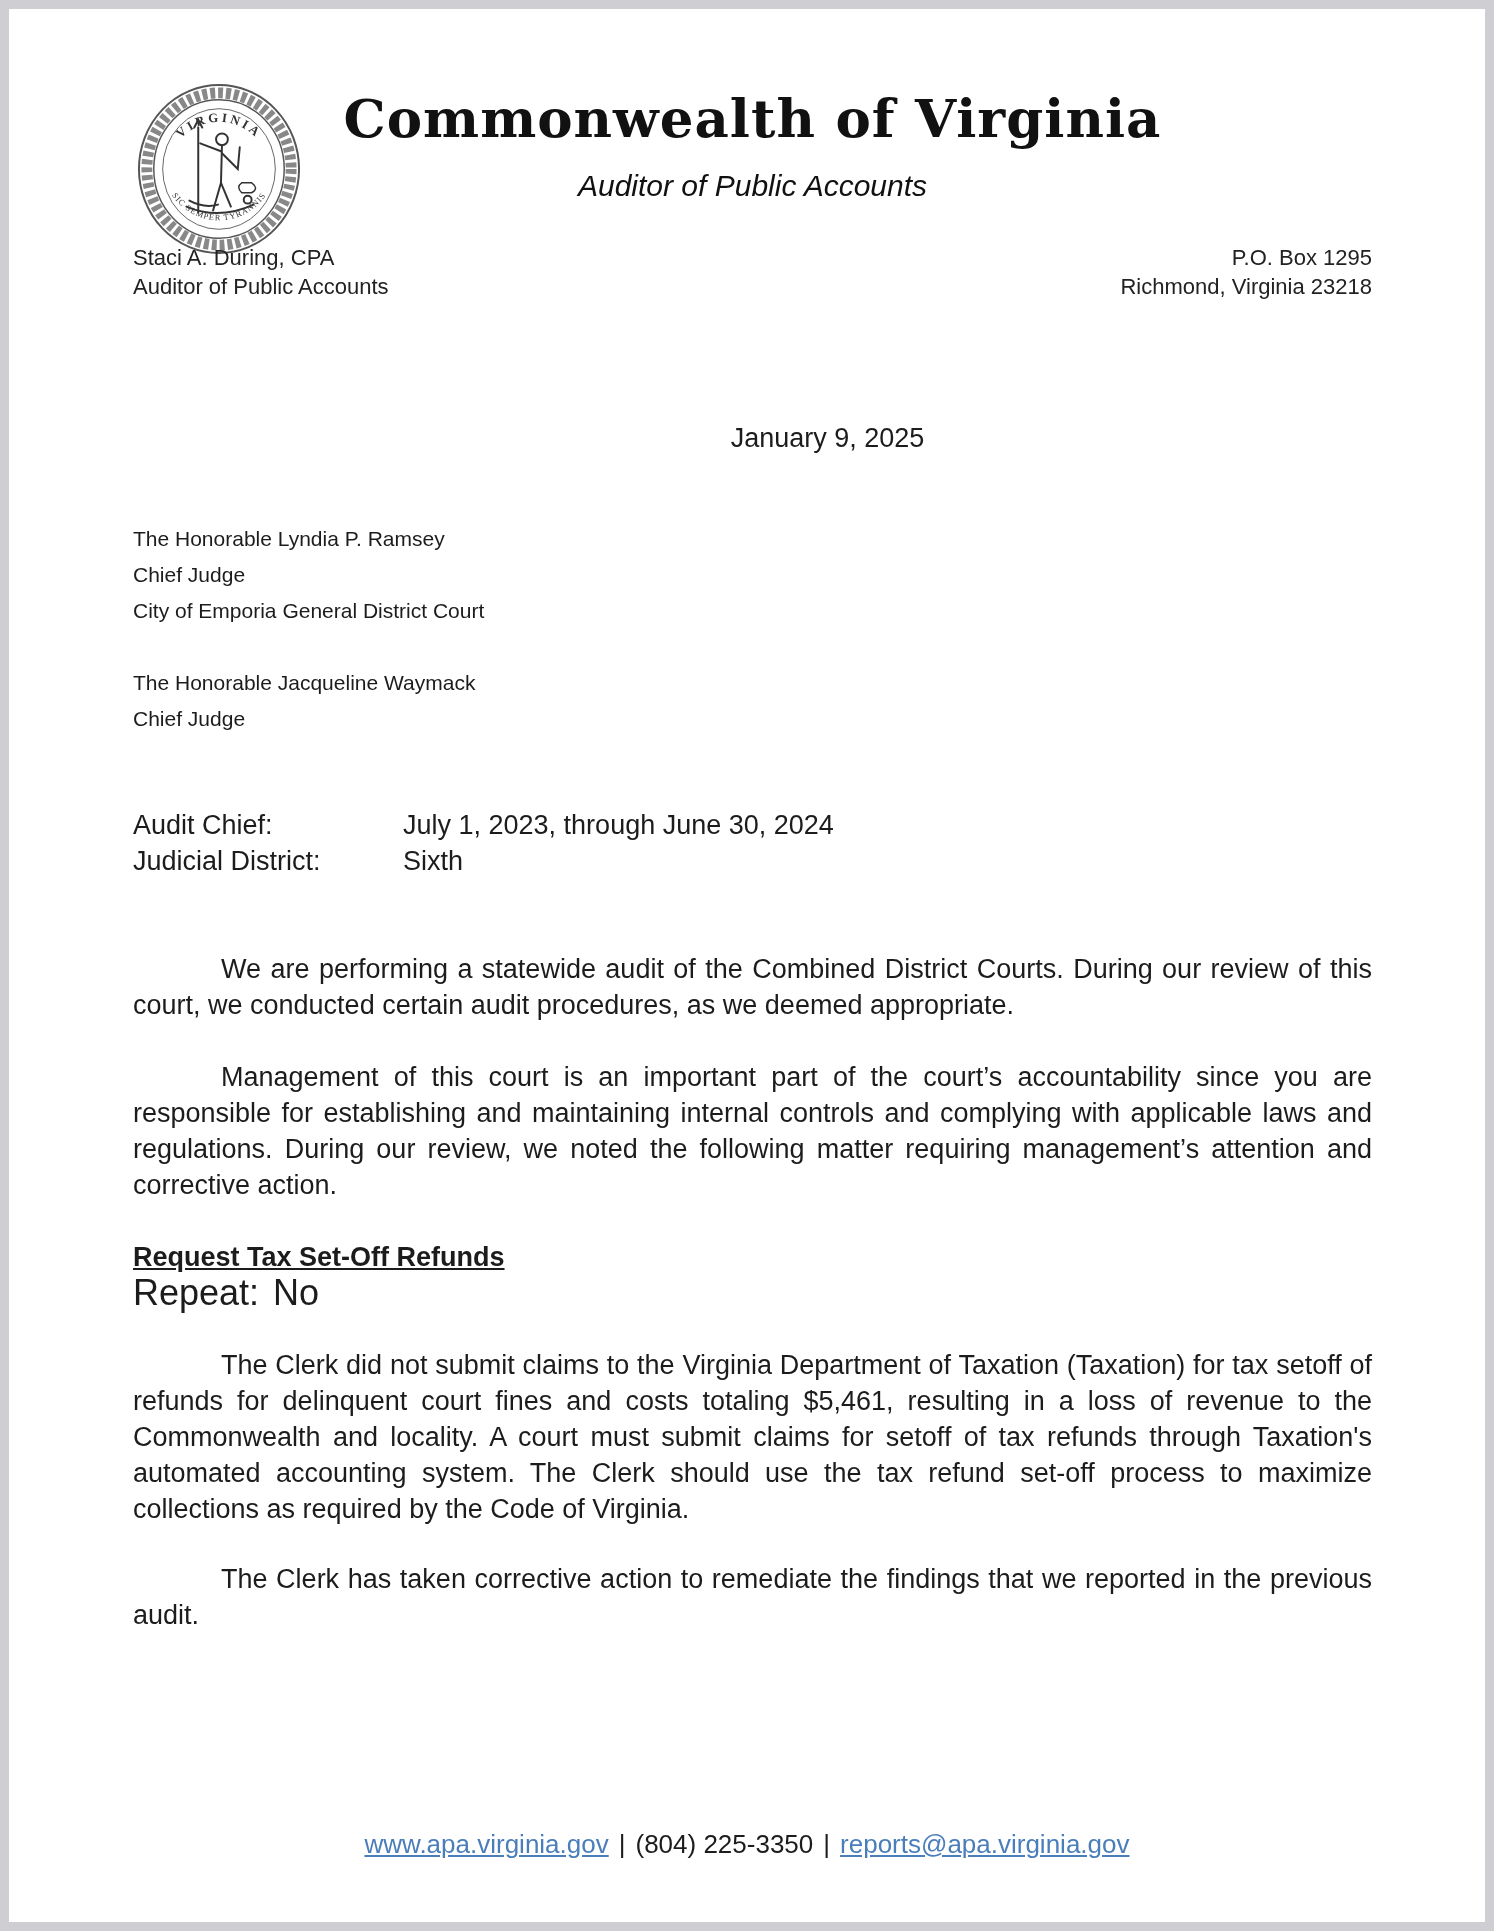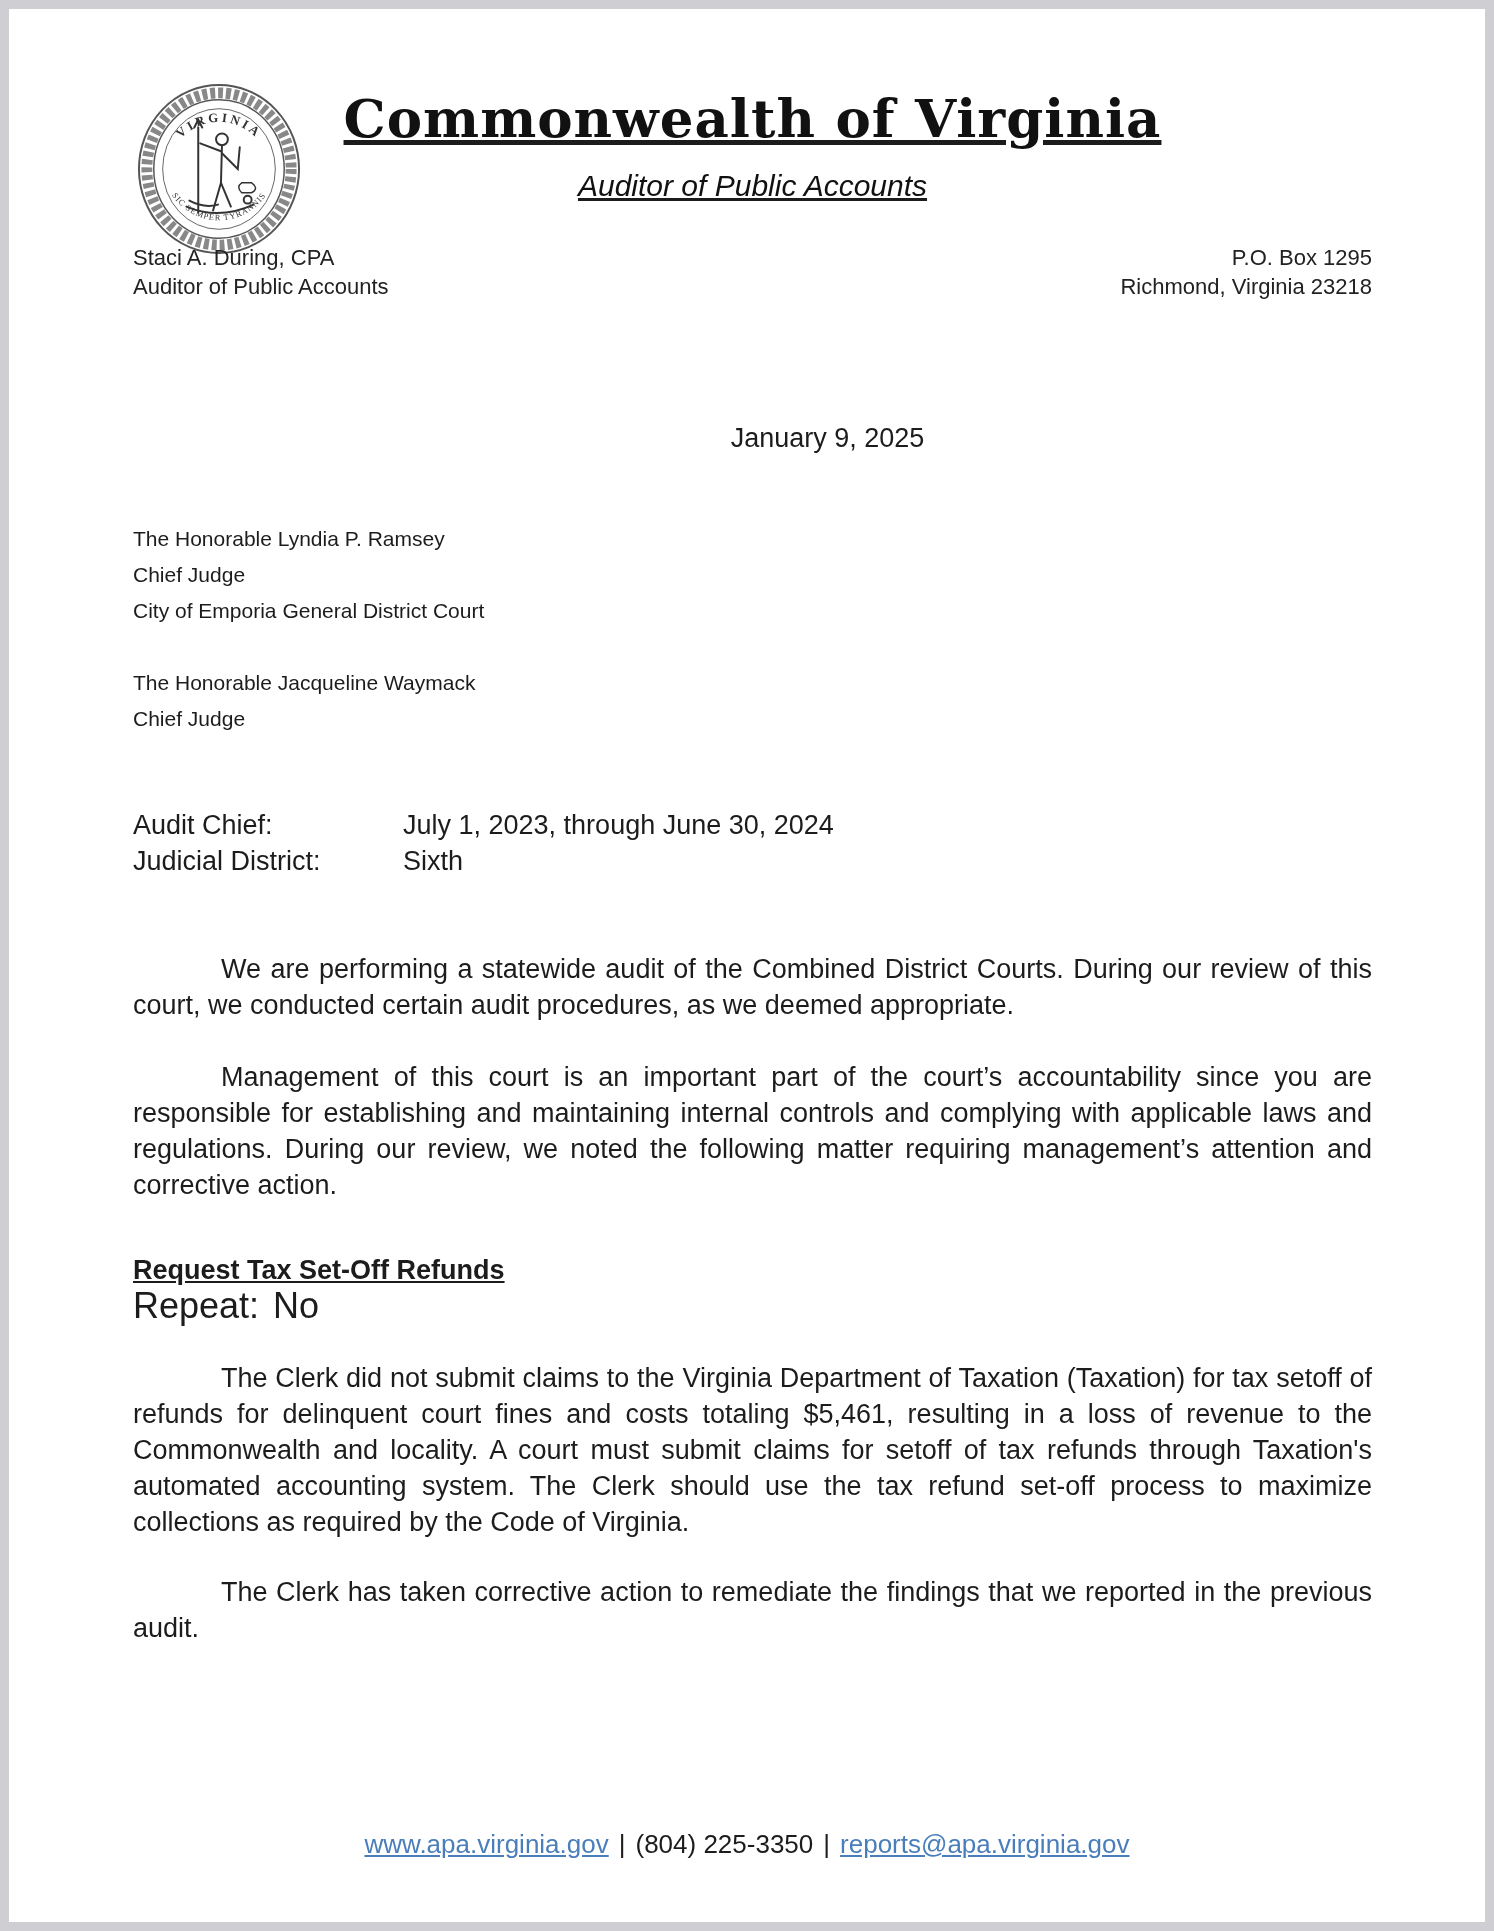--- a/index.html
+++ b/index.html
@@ -15,21 +15,21 @@
     width: 1476px; height: 1913px;
     margin: 9px auto;
     background: #ffffff;
     position: relative;
     padding: 0 113px 0 124px;
   }
 
   
   .letterhead { position: relative; height: 292px; }
   .seal { position: absolute; left: 2px; top: 72px; width: 168px; height: 176px; }
-  .brand { position: absolute; left: 0; right: 0; top: 80px; text-align: center; text-decoration: underline; }
+  .brand { position: absolute; left: 0; right: 0; top: 80px; text-align: center; }
   .brand-title {
     font-family: "DejaVu Serif", serif;
     font-weight: bold;
     font-size: 53px;
     line-height: 1.1;
     letter-spacing: 1px;
     color: #111;
   }
   .brand-subtitle {
     margin-top: 22px;
@@ -62,21 +62,21 @@
     text-align: justify;
     text-indent: 88px;
     margin: 0;
   }
   .para.p1 { margin-top: 72px; }
   .para.p2 { margin-top: 36px; }
   .para.p3 { margin-top: 36px; }
   .para.p4 { margin-top: 34px; }
 
   .finding-heading {
-    margin-top: 49px;
+    margin-top: 36px;
     font-size: 27px;
     line-height: 36px;
     font-weight: bold;
     text-decoration: underline;
   }
   .repeat-line { font-size: 36px; line-height: 36px; }
   .repeat-line .value { margin-left: 14px; }
 
   
   .page-footer {

